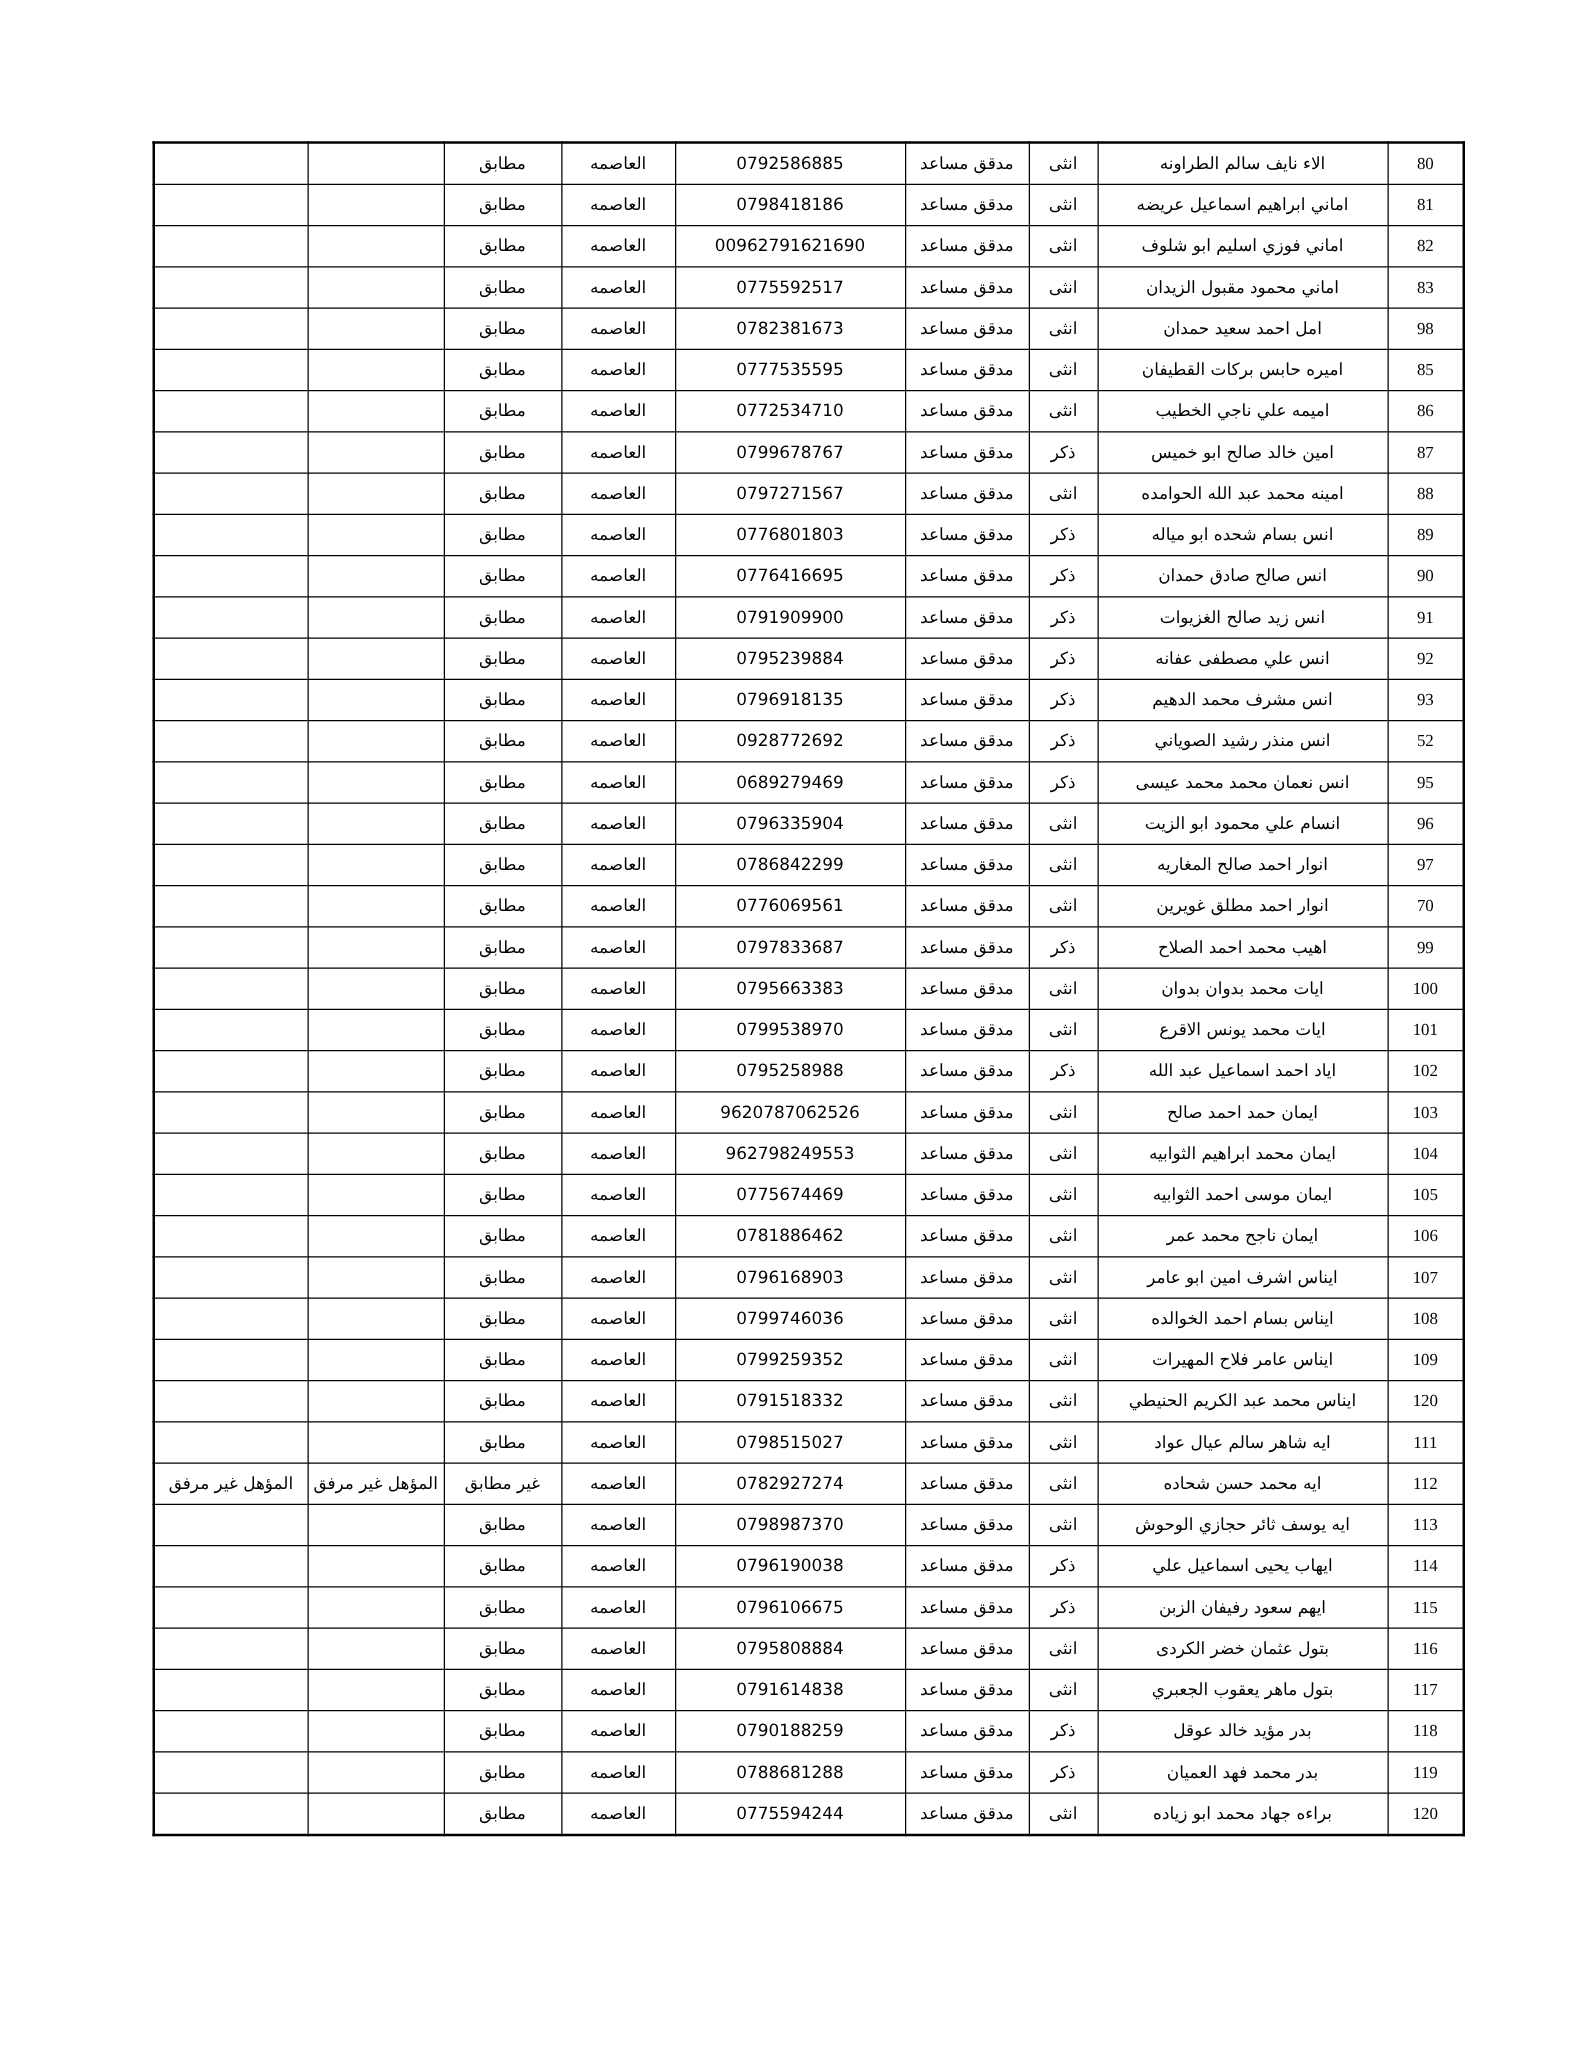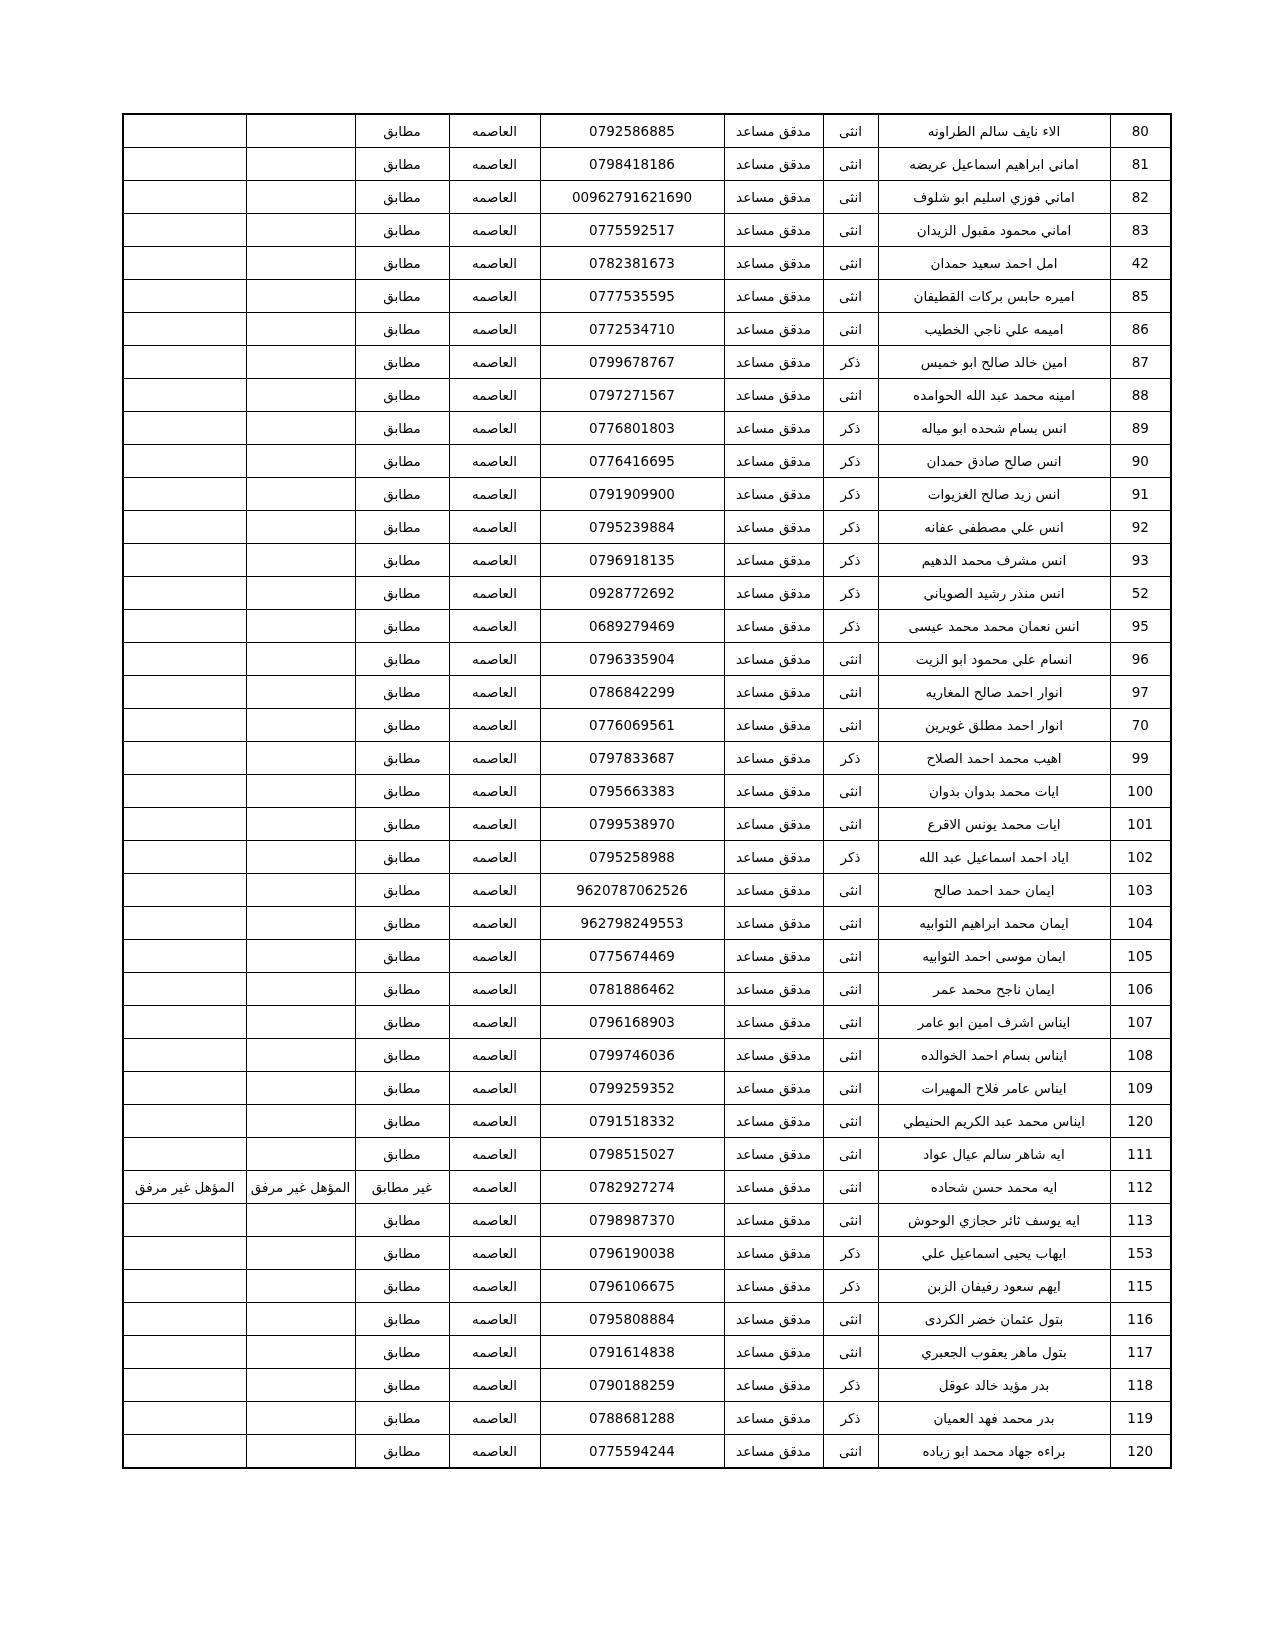--- a/index.html
+++ b/index.html
@@ -29,21 +29,21 @@
     border: 1px solid #000000;
     height: 32px;
     text-align: center;
     vertical-align: middle;
     font-size: 13.5px;
     color: #000000;
     padding: 0 2px;
     overflow: hidden;
     white-space: nowrap;
   }
-  td.c-num   { font-size: 14px; }
+  td.c-num   { font-size: 14px; font-family: Liberation Serif, serif; }
   td.c-phone { font-size: 14px; }
   td.c-name  { font-size: 13.5px; }
 </style>
 </head>
 <body>
 
 <div class="page">
   <table class="records">
     <colgroup>
       <col style="width:61px">
@@ -95,21 +95,21 @@
           <td class="c-name">اماني محمود مقبول الزيدان</td>
           <td class="c-gender">انثى</td>
           <td class="c-job">مدقق مساعد</td>
           <td class="c-phone">0775592517</td>
           <td class="c-region">العاصمه</td>
           <td class="c-status">مطابق</td>
           <td class="c-note"></td>
           <td class="c-note"></td>
         </tr>
         <tr>
-          <td class="c-num">42</td>
+          <td class="c-num">98</td>
           <td class="c-name">امل احمد سعيد حمدان</td>
           <td class="c-gender">انثى</td>
           <td class="c-job">مدقق مساعد</td>
           <td class="c-phone">0782381673</td>
           <td class="c-region">العاصمه</td>
           <td class="c-status">مطابق</td>
           <td class="c-note"></td>
           <td class="c-note"></td>
         </tr>
         <tr>
@@ -425,21 +425,21 @@
           <td class="c-name">ايه يوسف  ثائر حجازي الوحوش</td>
           <td class="c-gender">انثى</td>
           <td class="c-job">مدقق مساعد</td>
           <td class="c-phone">0798987370</td>
           <td class="c-region">العاصمه</td>
           <td class="c-status">مطابق</td>
           <td class="c-note"></td>
           <td class="c-note"></td>
         </tr>
         <tr>
-          <td class="c-num">153</td>
+          <td class="c-num">114</td>
           <td class="c-name">ايهاب يحيى اسماعيل علي</td>
           <td class="c-gender">ذكر</td>
           <td class="c-job">مدقق مساعد</td>
           <td class="c-phone">0796190038</td>
           <td class="c-region">العاصمه</td>
           <td class="c-status">مطابق</td>
           <td class="c-note"></td>
           <td class="c-note"></td>
         </tr>
         <tr>

